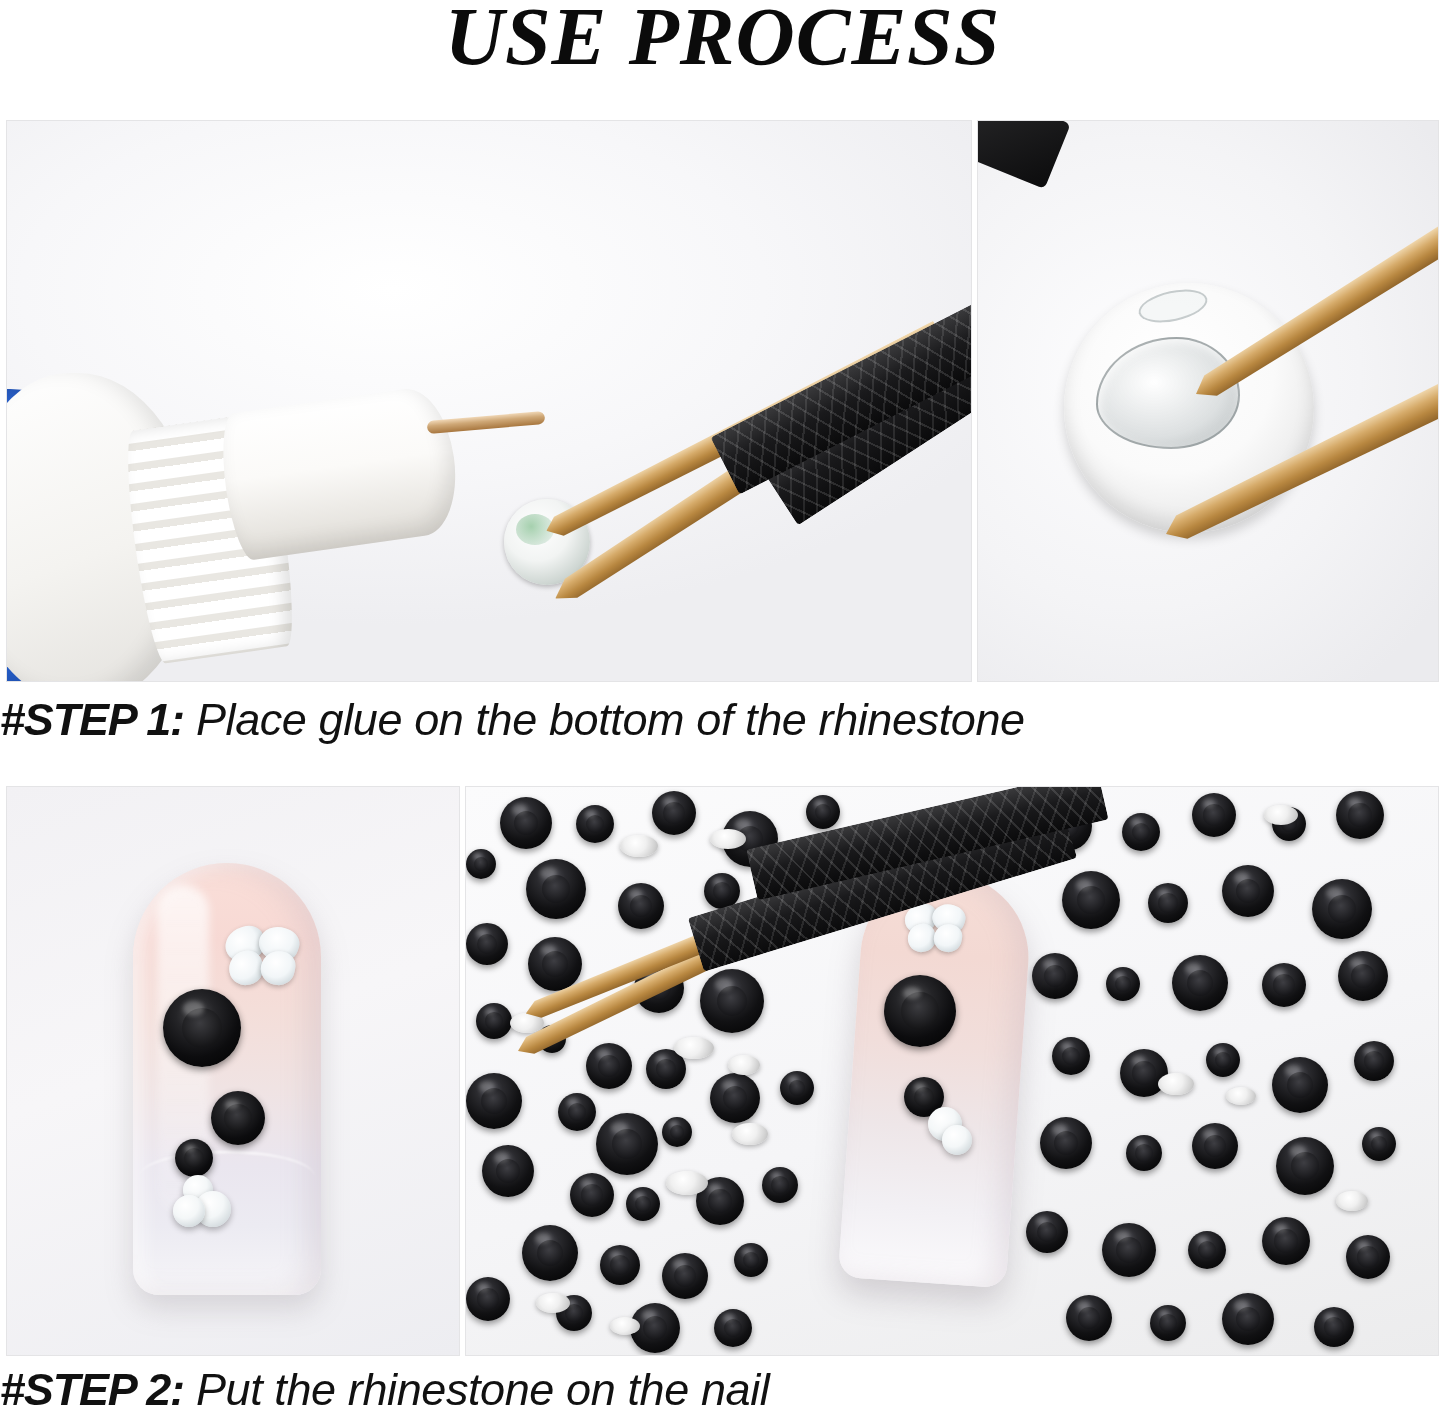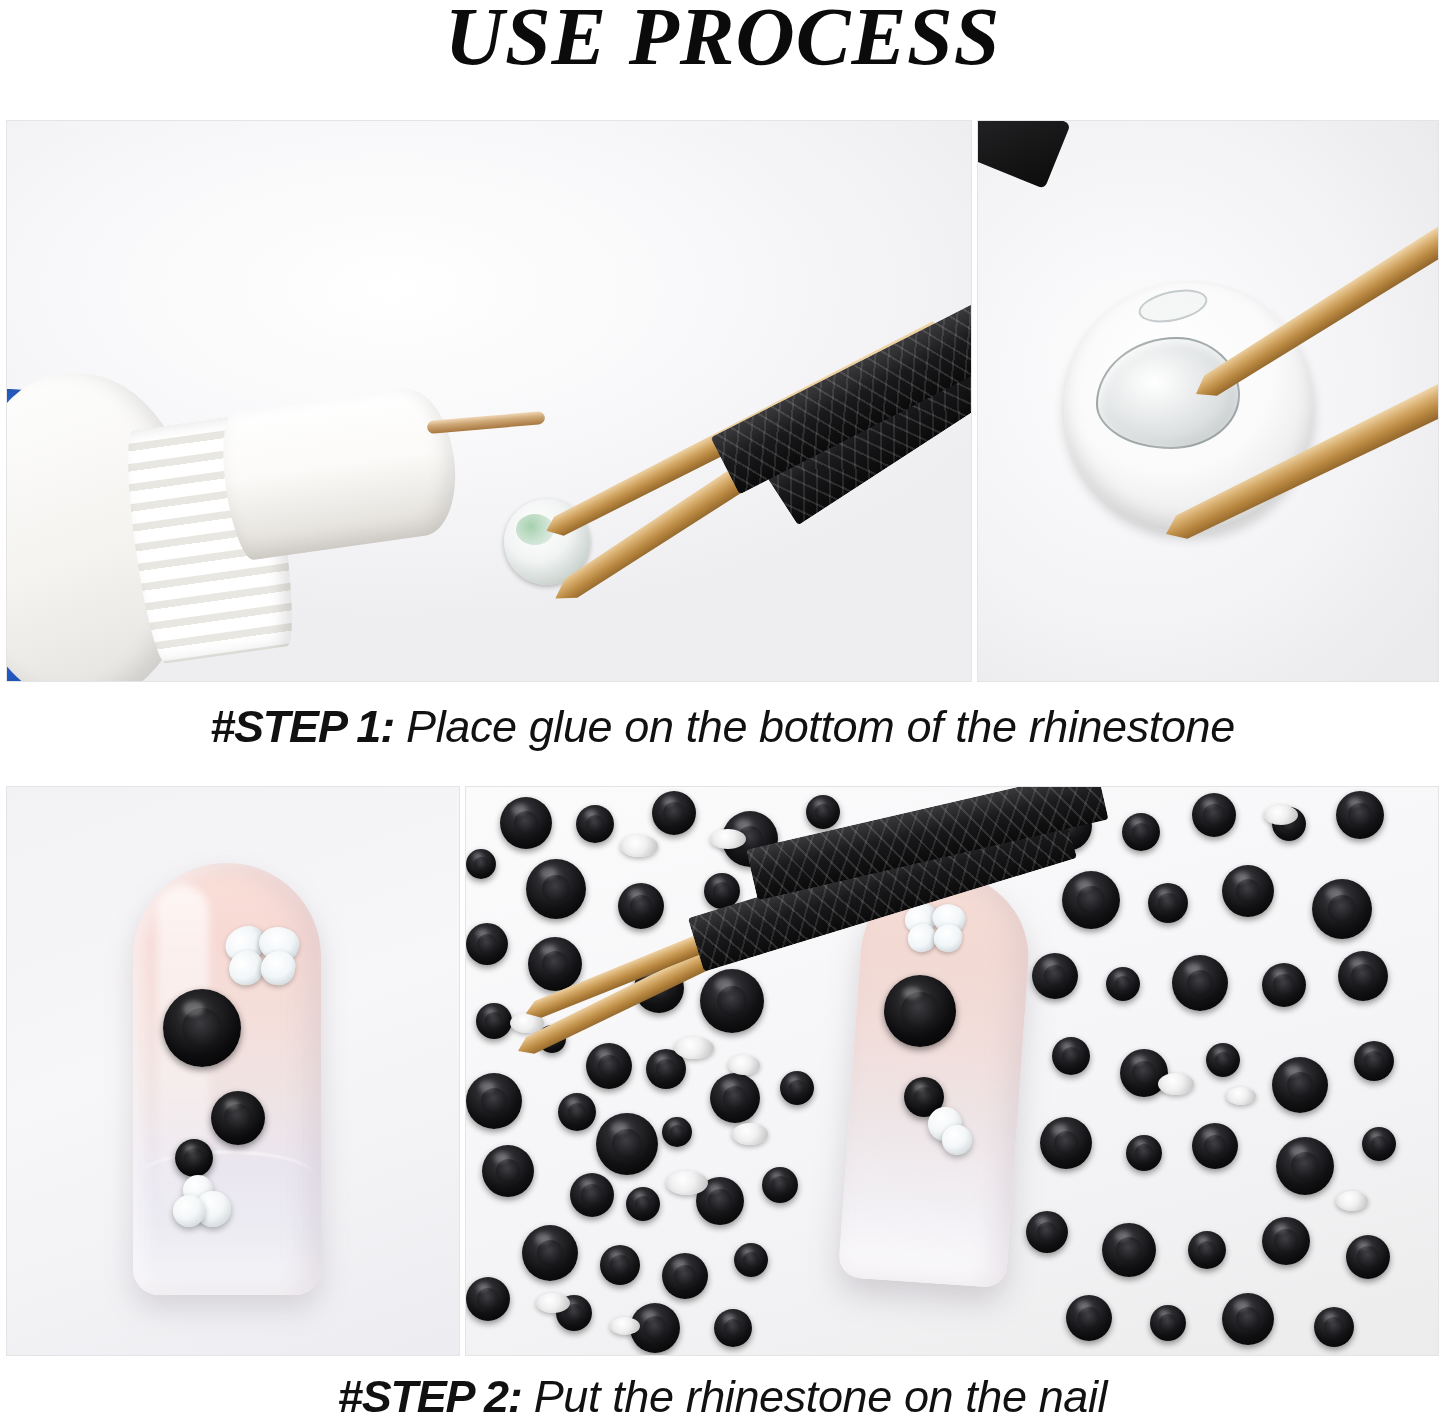--- a/index.html
+++ b/index.html
@@ -54,28 +54,26 @@
   #row1 .panel-a { flex: 0 0 966px; height: 562px; }
   #row1 .panel-b { flex: 1 1 auto;  height: 562px; }
   #row2 .panel-a { flex: 0 0 454px; height: 570px; }
   #row2 .panel-b { flex: 1 1 auto;  height: 570px; }
 
   
   .caption {
     position: absolute;
     left: 0;
     width: 1445px;
-    text-align: center;
     font-family: "Liberation Sans Narrow", "Liberation Sans", sans-serif;
     font-style: italic;
     font-size: 45px;
     color: #111111;
     white-space: nowrap;
     letter-spacing: -0.4px;
-    margin-top: 7px;
   }
   .caption .step {
     font-weight: bold;
     letter-spacing: -1.2px;
   }
   .caption .body { font-weight: normal; }
   #cap1 { top: 694px; }
   #cap2 { top: 1364px; }
 
   

